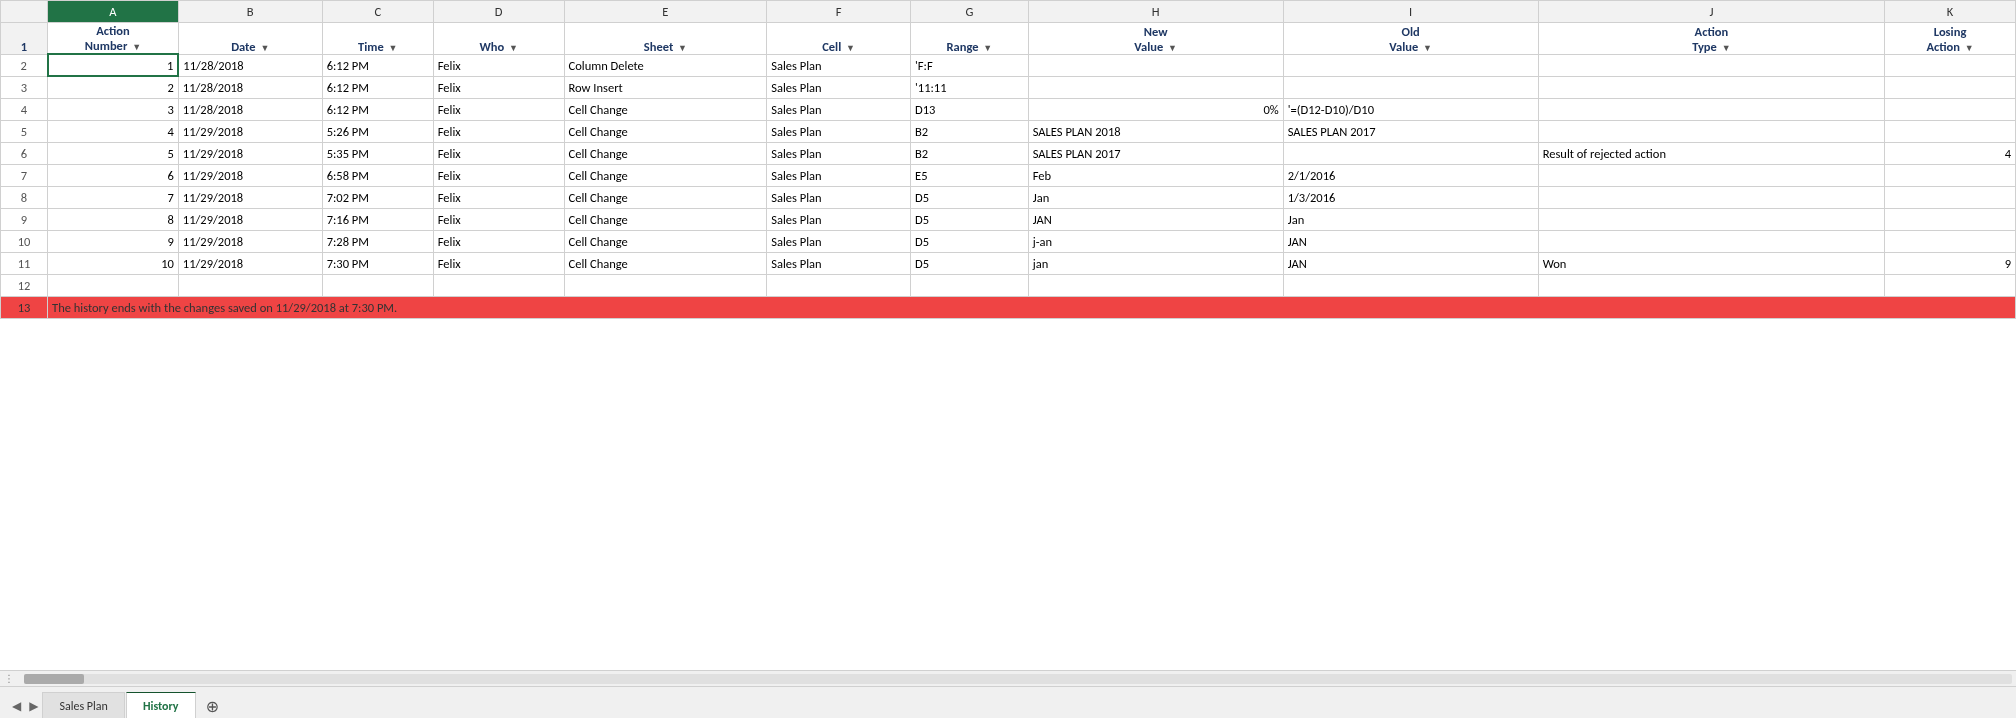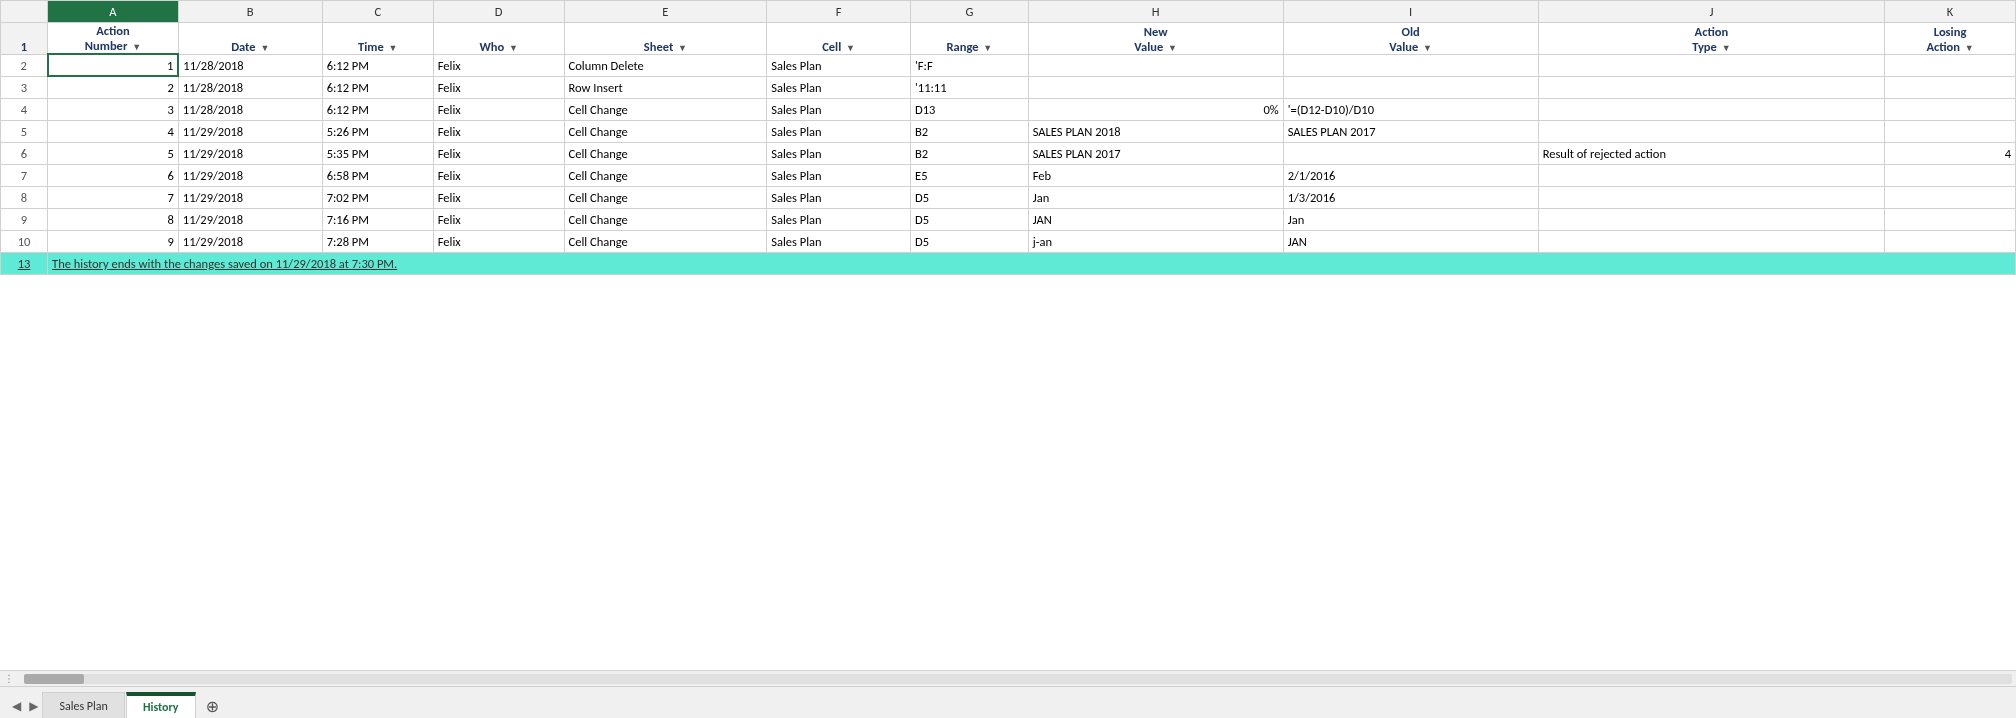--- a/index.html
+++ b/index.html
@@ -144,21 +144,21 @@
       align-items: center;
       font-size: 12px;
       color: #333;
       margin-right: 1px;
     }
 
     .tab.active {
       background: white;
       color: #217346;
       font-weight: bold;
-      border-top: 4px solid #14532d;
+      border-top: 1px solid #14532d;
     }
 
     .tab-add-btn {
       background: none;
       border: none;
       cursor: pointer;
       color: #555;
       font-size: 16px;
       height: 24px;
       width: 24px;
@@ -181,24 +181,23 @@
     .col-i { width: 195px; }
     .col-j { width: 265px; }
     .col-k { width: 100px; }
 
     .empty-row td {
       background: white;
       height: 22px;
     }
 
     .note-row td {
-      background: #5eead4;
+      background: #ef4444;
       height: 22px;
       color: #333;
-      text-decoration: underline;
     }
 
     
     .bottom-scroll-container {
       height: 16px;
       background: #f0f0f0;
       border-top: 1px solid #d0d0d0;
       display: flex;
       align-items: center;
       padding: 0 4px;
@@ -444,21 +443,49 @@
           <td>Felix</td>
           <td>Cell Change</td>
           <td>Sales Plan</td>
           <td>D5</td>
           <td>j-an</td>
           <td>JAN</td>
           <td></td>
           <td></td>
         </tr>
 
-
+        <tr class="data-row">
+          <td class="row-num">11</td>
+          <td class="num-cell">10</td>
+          <td>11/29/2018</td>
+          <td>7:30 PM</td>
+          <td>Felix</td>
+          <td>Cell Change</td>
+          <td>Sales Plan</td>
+          <td>D5</td>
+          <td>jan</td>
+          <td>JAN</td>
+          <td>Won</td>
+          <td class="num-cell">9</td>
+        </tr>
+
+        <tr class="empty-row">
+          <td class="row-num">12</td>
+          <td></td>
+          <td></td>
+          <td></td>
+          <td></td>
+          <td></td>
+          <td></td>
+          <td></td>
+          <td></td>
+          <td></td>
+          <td></td>
+          <td></td>
+        </tr>
 
         <tr class="note-row">
           <td class="row-num">13</td>
           <td colspan="11">The history ends with the changes saved on 11/29/2018 at 7:30 PM.</td>
         </tr>
 
       </tbody>
     </table>
   </div>
 

